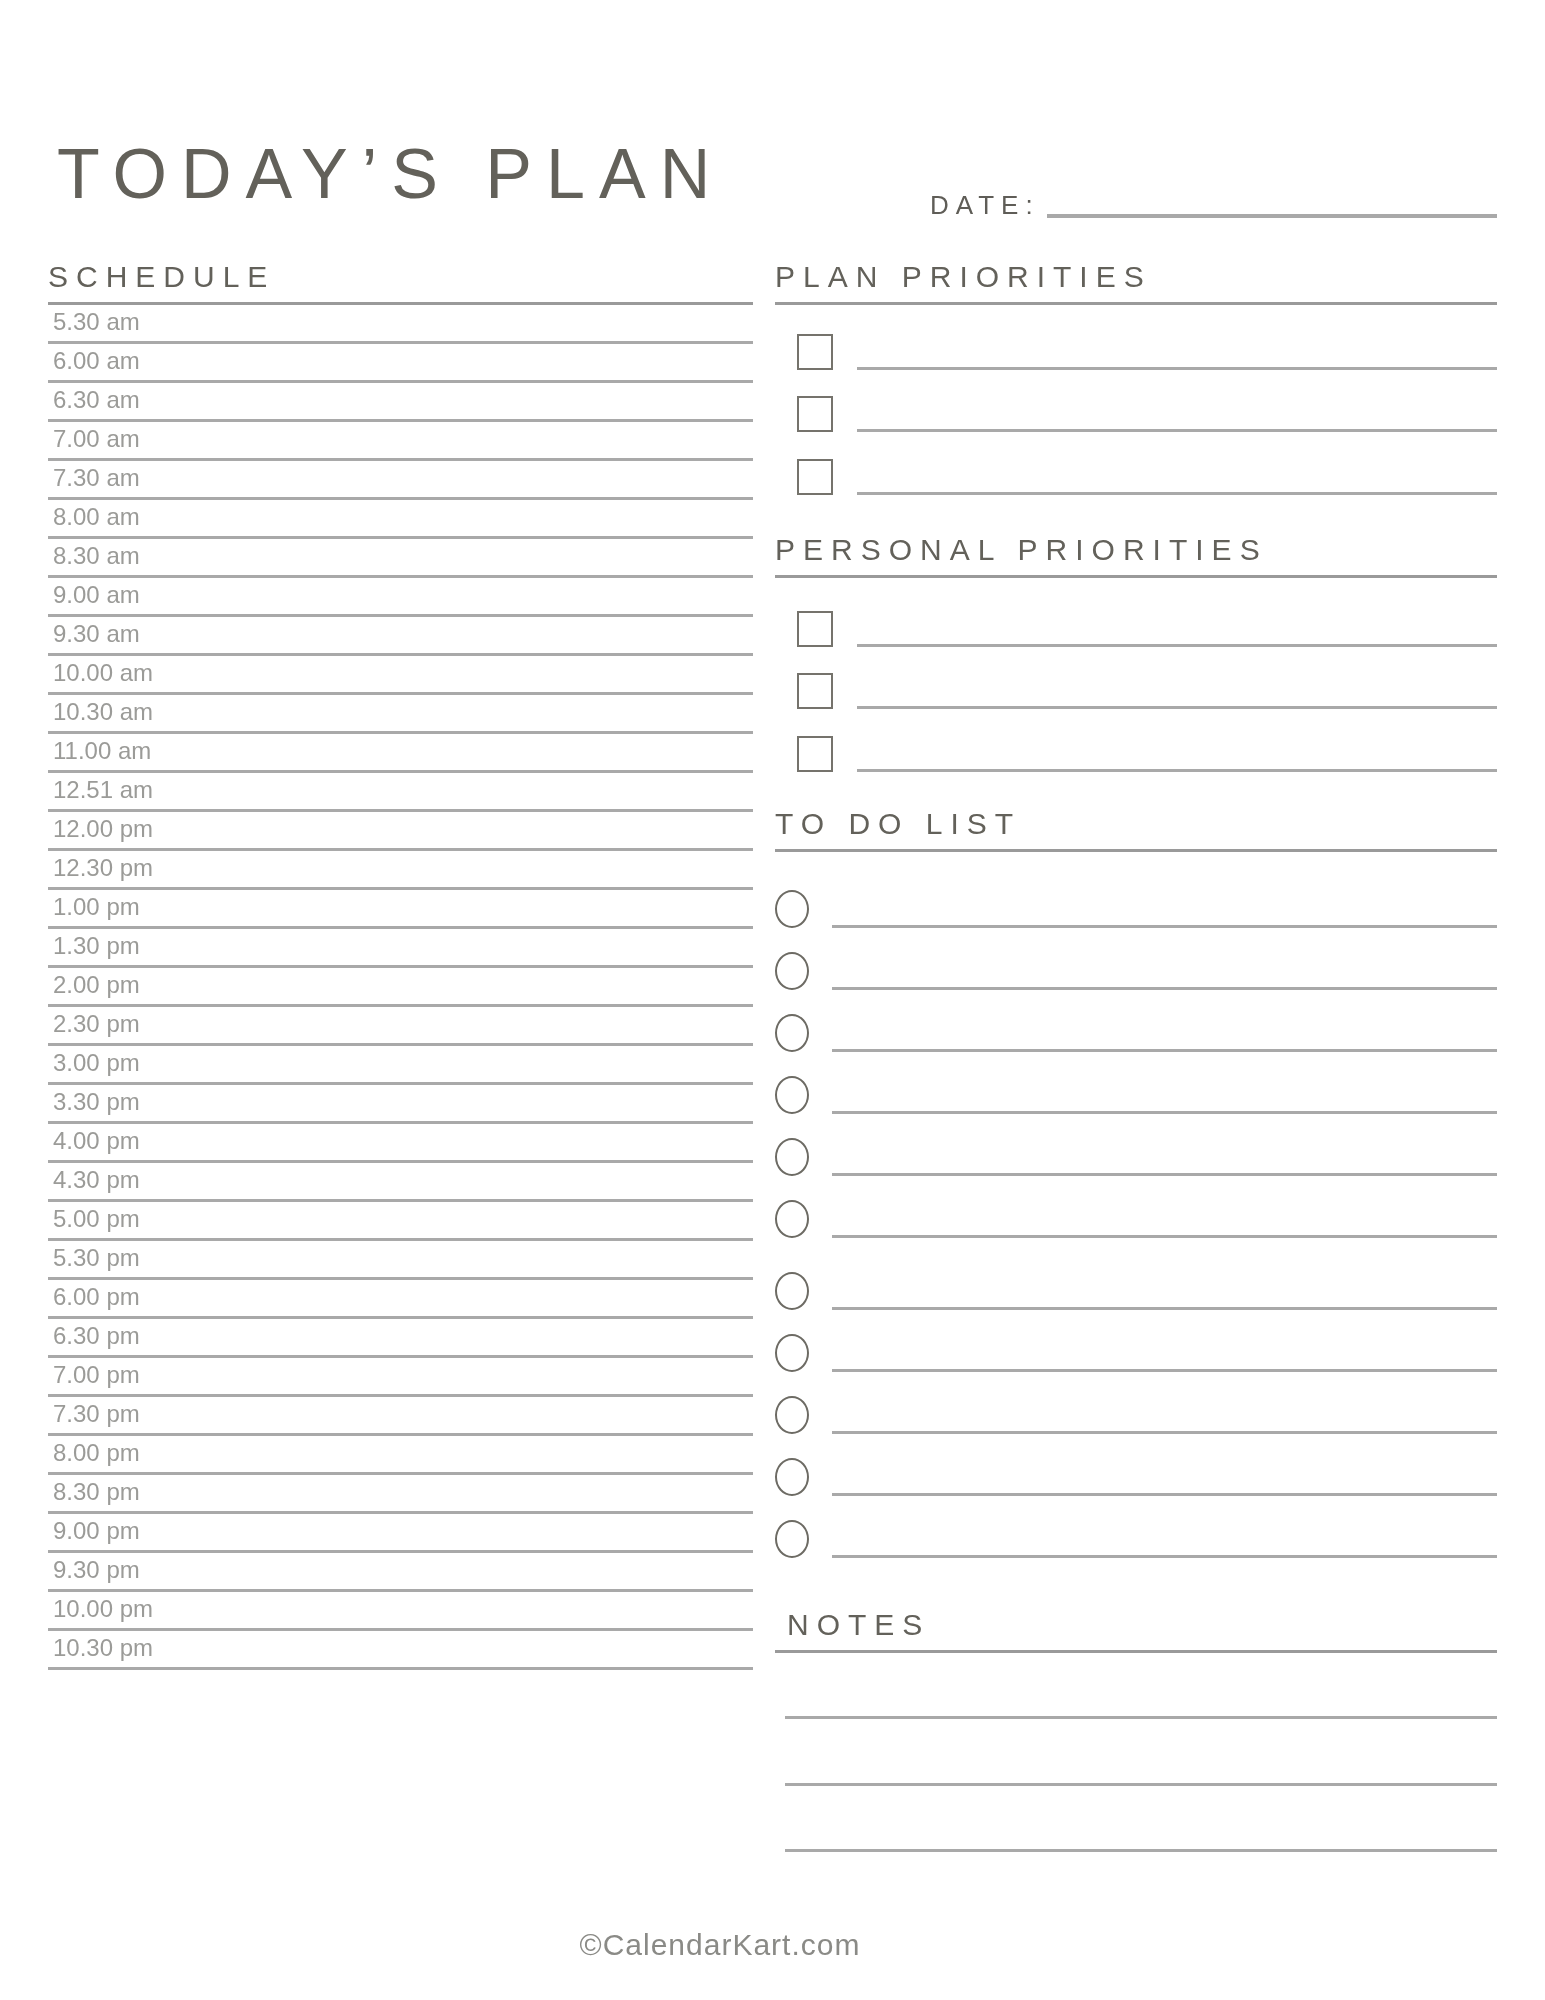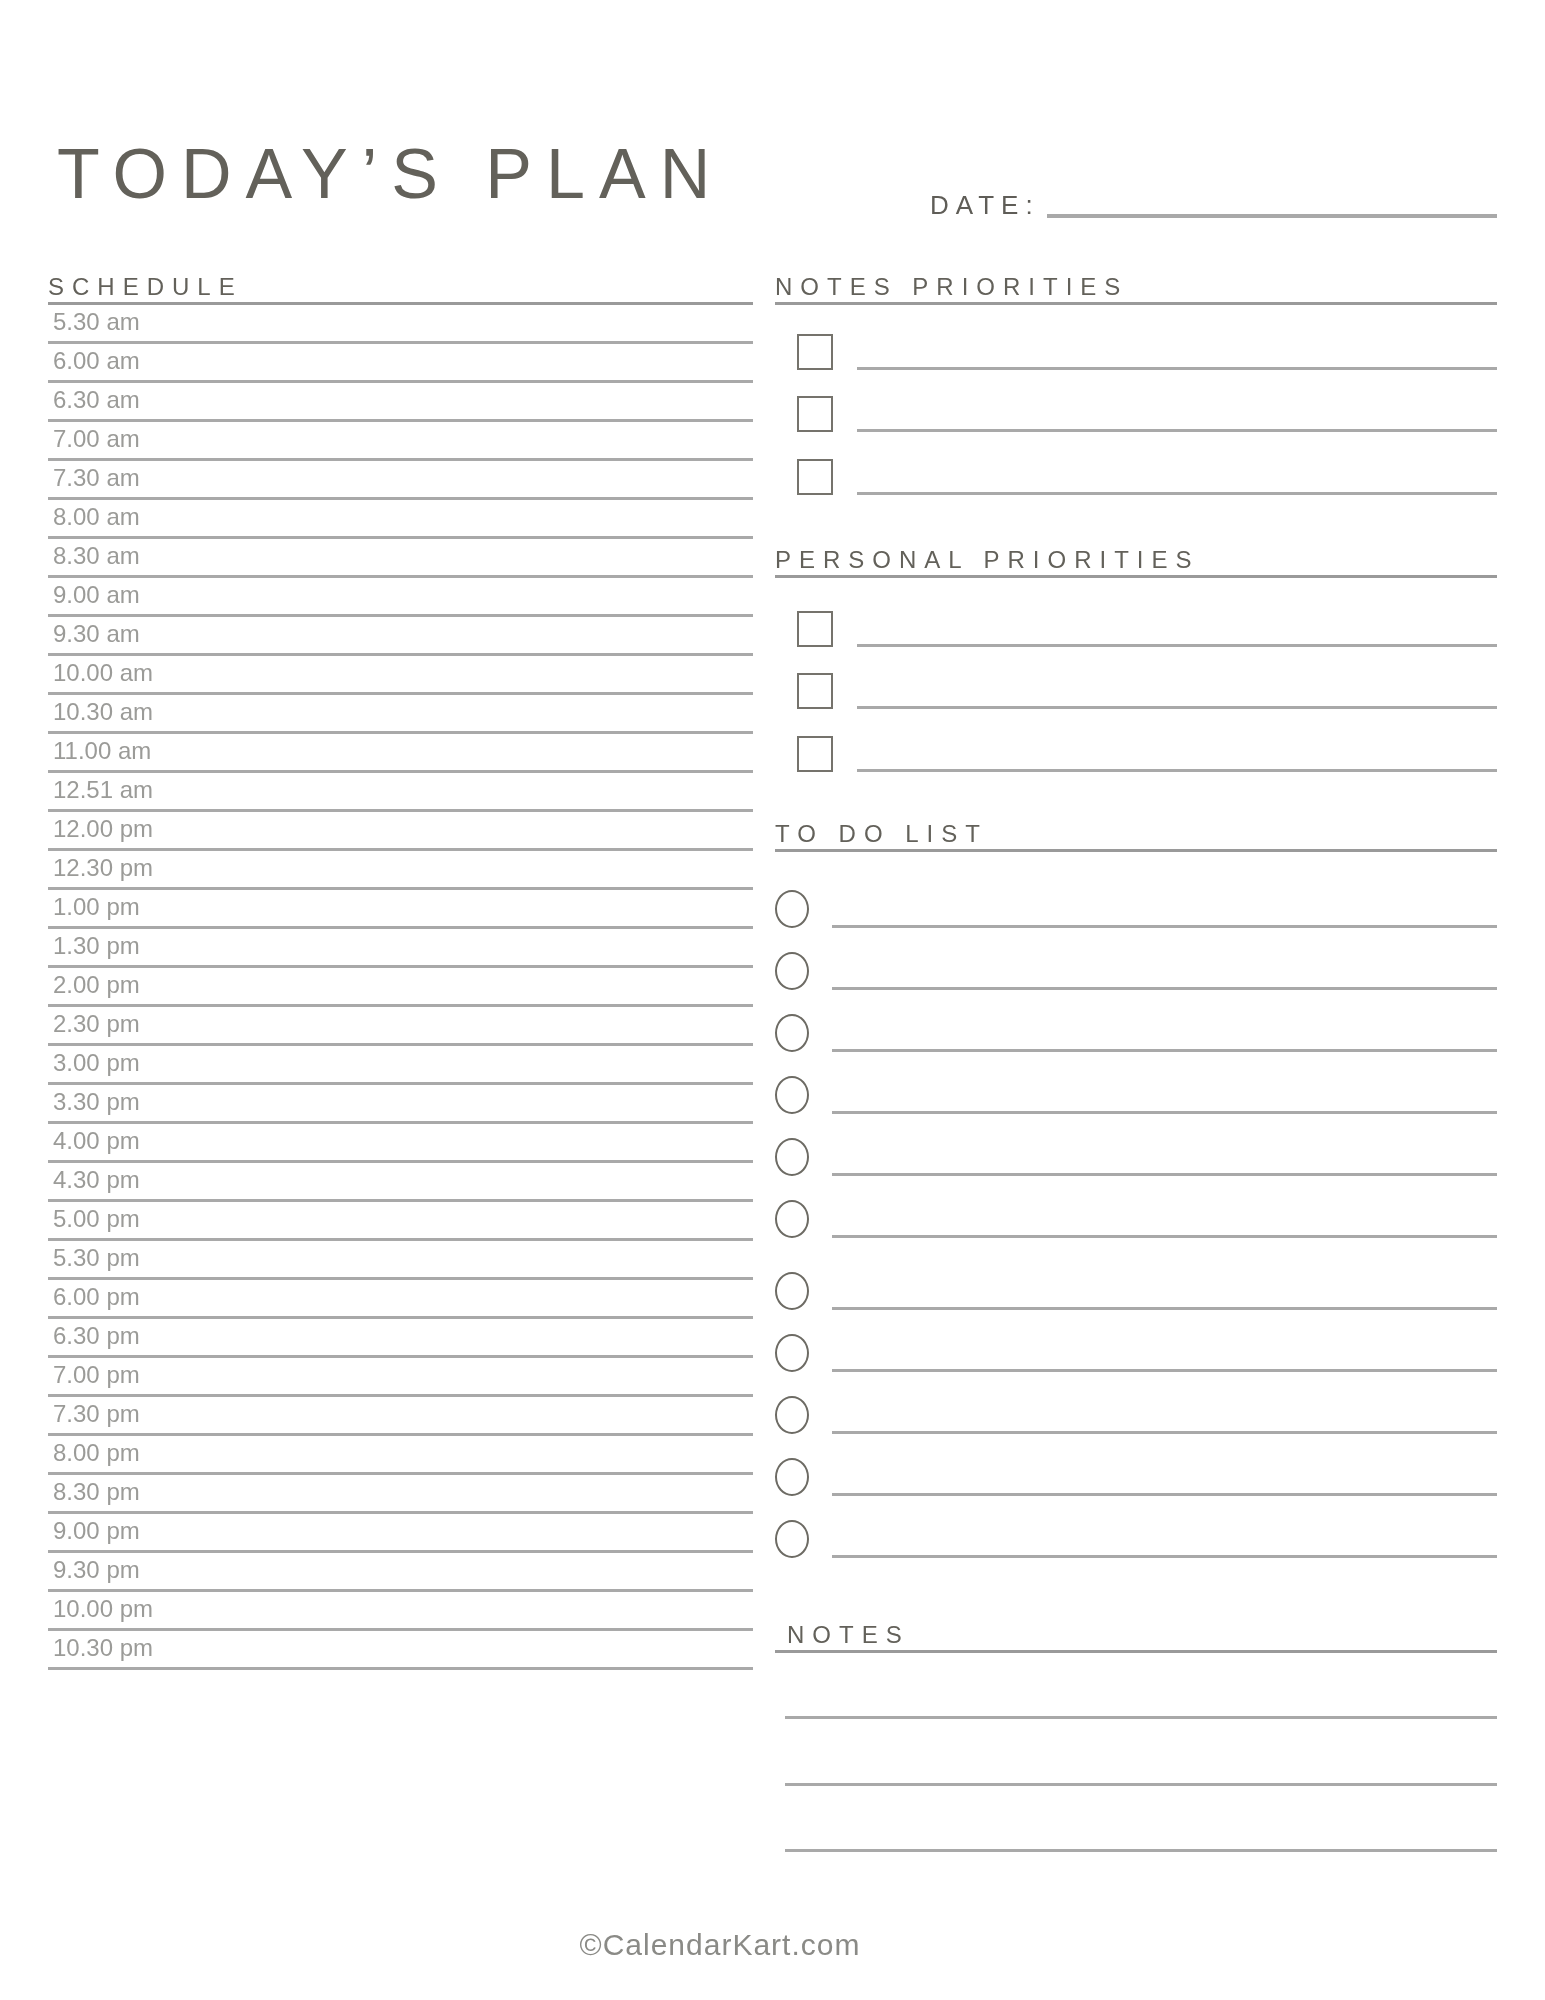--- a/index.html
+++ b/index.html
@@ -44,25 +44,25 @@
     height: 4px;
     background: var(--line, #a5a5a5);
   }
 
   
   .sec-heading {
     display: flex;
     align-items: flex-end;
     height: 62px;
     border-bottom: 3px solid var(--rule, #9a9a9a);
-    font-size: 24px;
+    font-size: 30px;
     font-weight: 500;
     letter-spacing: 8px;
     color: var(--heading_text, #63615a);
-    padding-bottom: 1px;
+    padding-bottom: 8px;
     white-space: nowrap;
   }
 
   
   .schedule {
     position: absolute;
     left: 48px;
     top: 243px;
     width: 705px;
   }
@@ -307,21 +307,21 @@
           <span>10.00 pm</span>
         </div>
 
         <div class="schedule-row">
           <span>10.30 pm</span>
         </div>
       </div>
   </div>
 
   <div class="rsec sec-work">
-    <div class="sec-heading">NOTES PRIORITIES</div>
+    <div class="sec-heading">PLAN PRIORITIES</div>
     <div>
 
         <div class="prio-item">
           <div class="checkbox"></div>
           <div class="write-line"></div>
         </div>
 
         <div class="prio-item">
           <div class="checkbox"></div>
           <div class="write-line"></div>

